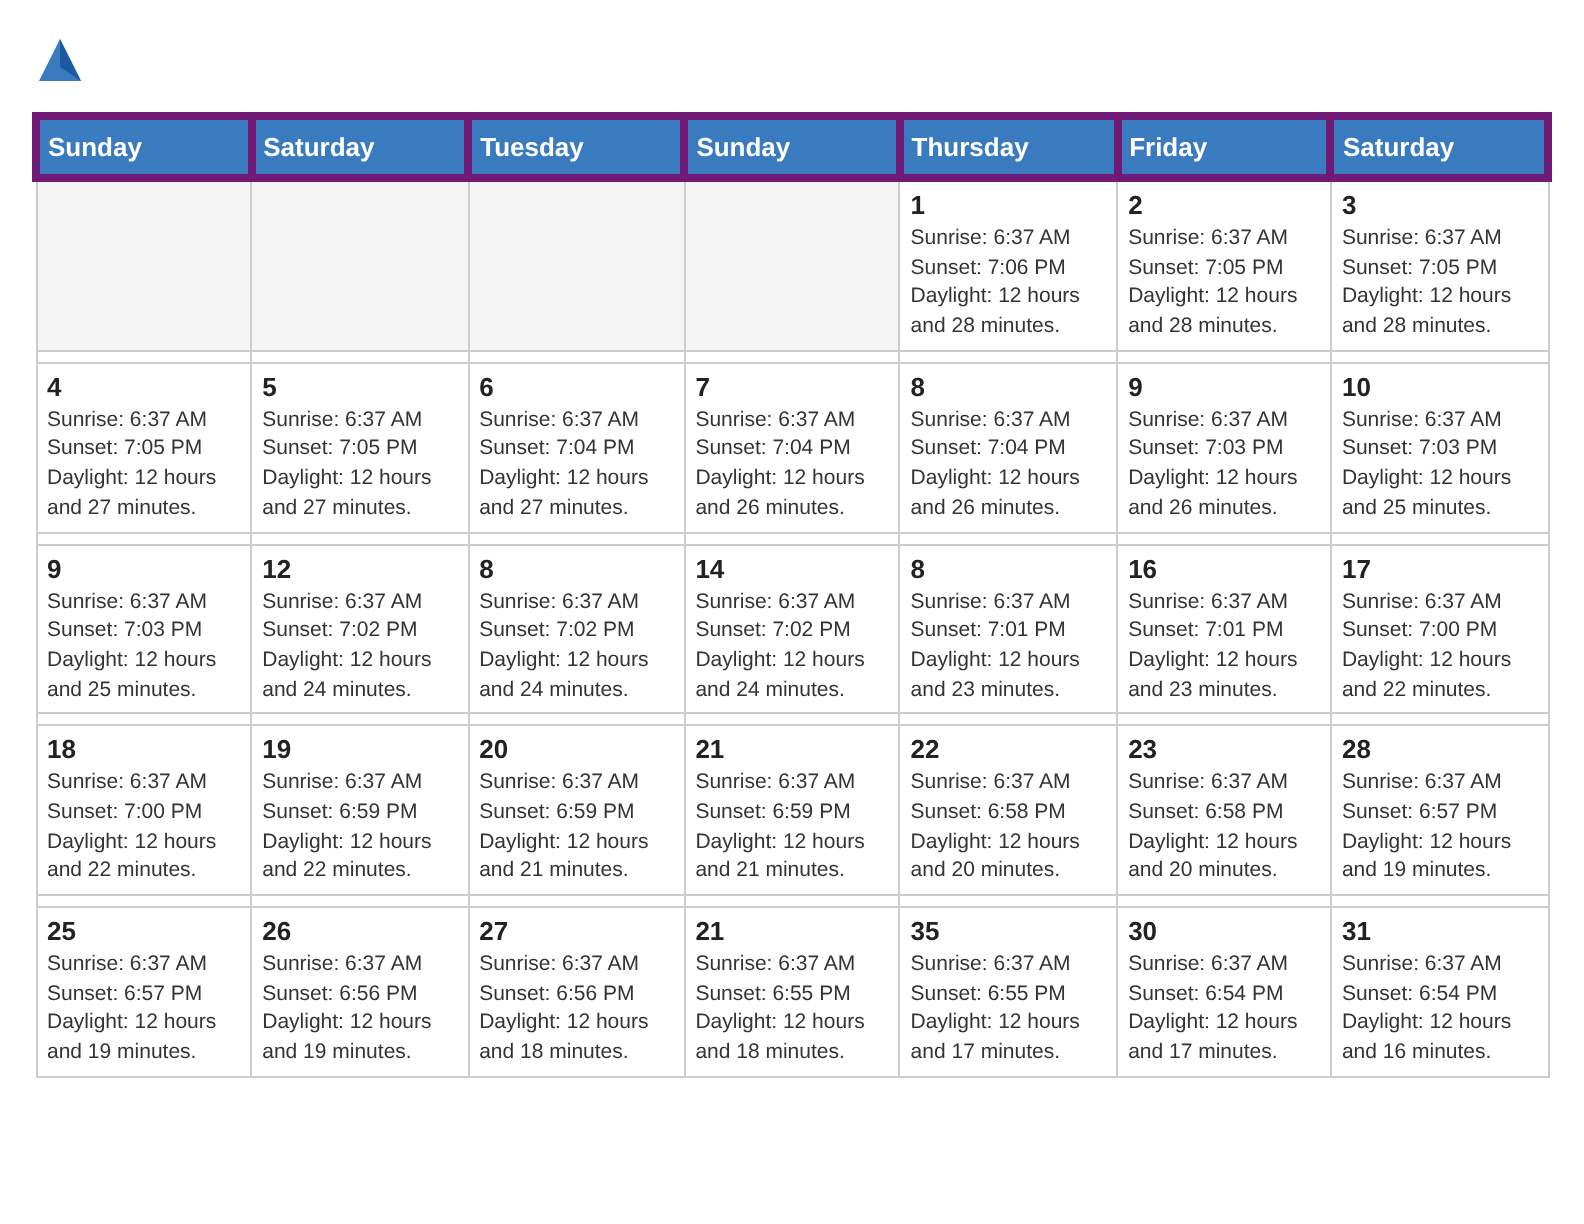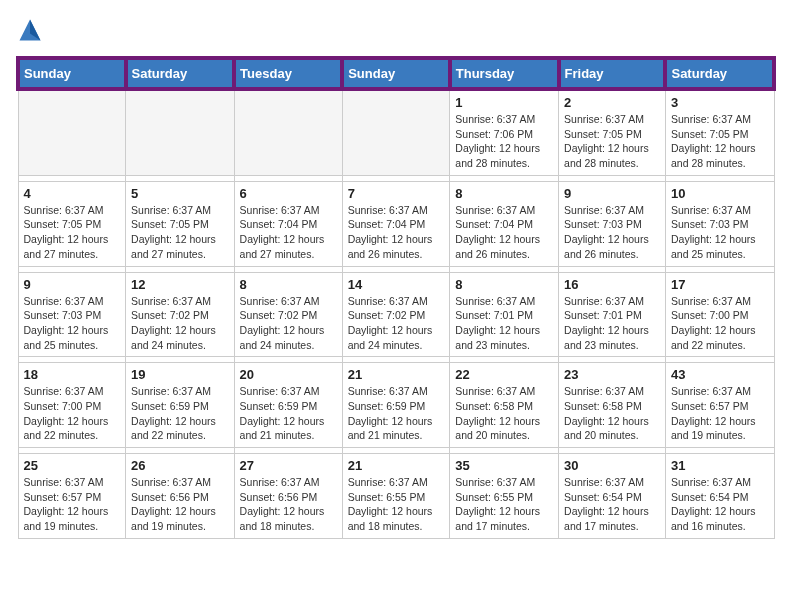--- a/index.html
+++ b/index.html
@@ -309,21 +309,21 @@
 and 20 minutes.</div>
         </td>
         <td>
           <span class="day-number">23</span>
           <div class="day-info" style="white-space: pre-line;">Sunrise: 6:37 AM
 Sunset: 6:58 PM
 Daylight: 12 hours
 and 20 minutes.</div>
         </td>
         <td>
-          <span class="day-number">43</span>
+          <span class="day-number">28</span>
           <div class="day-info" style="white-space: pre-line;">Sunrise: 6:37 AM
 Sunset: 6:57 PM
 Daylight: 12 hours
 and 19 minutes.</div>
         </td>
       </tr>
       <tr class="row-separator">
         <td></td>
         <td></td>
         <td></td>

